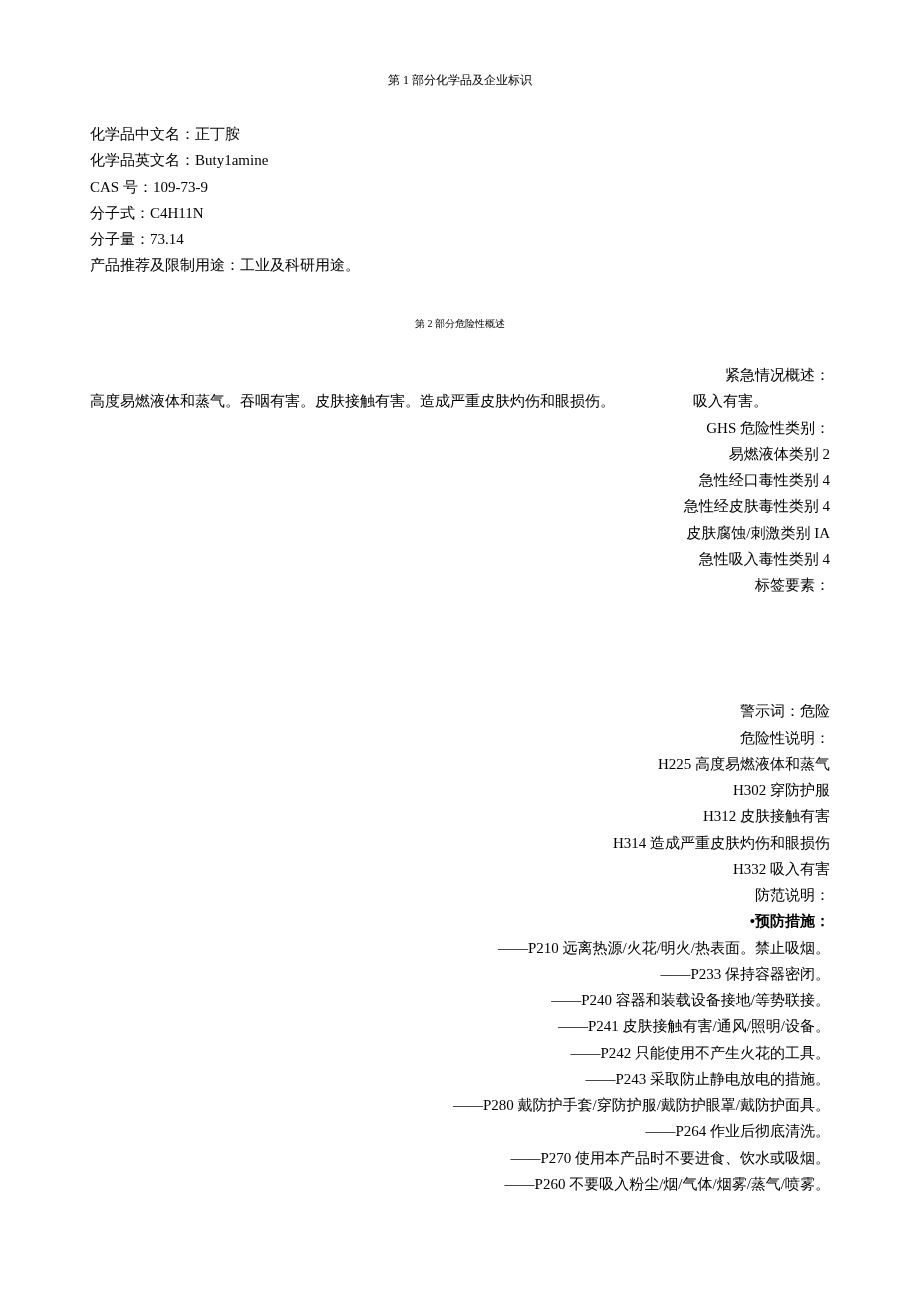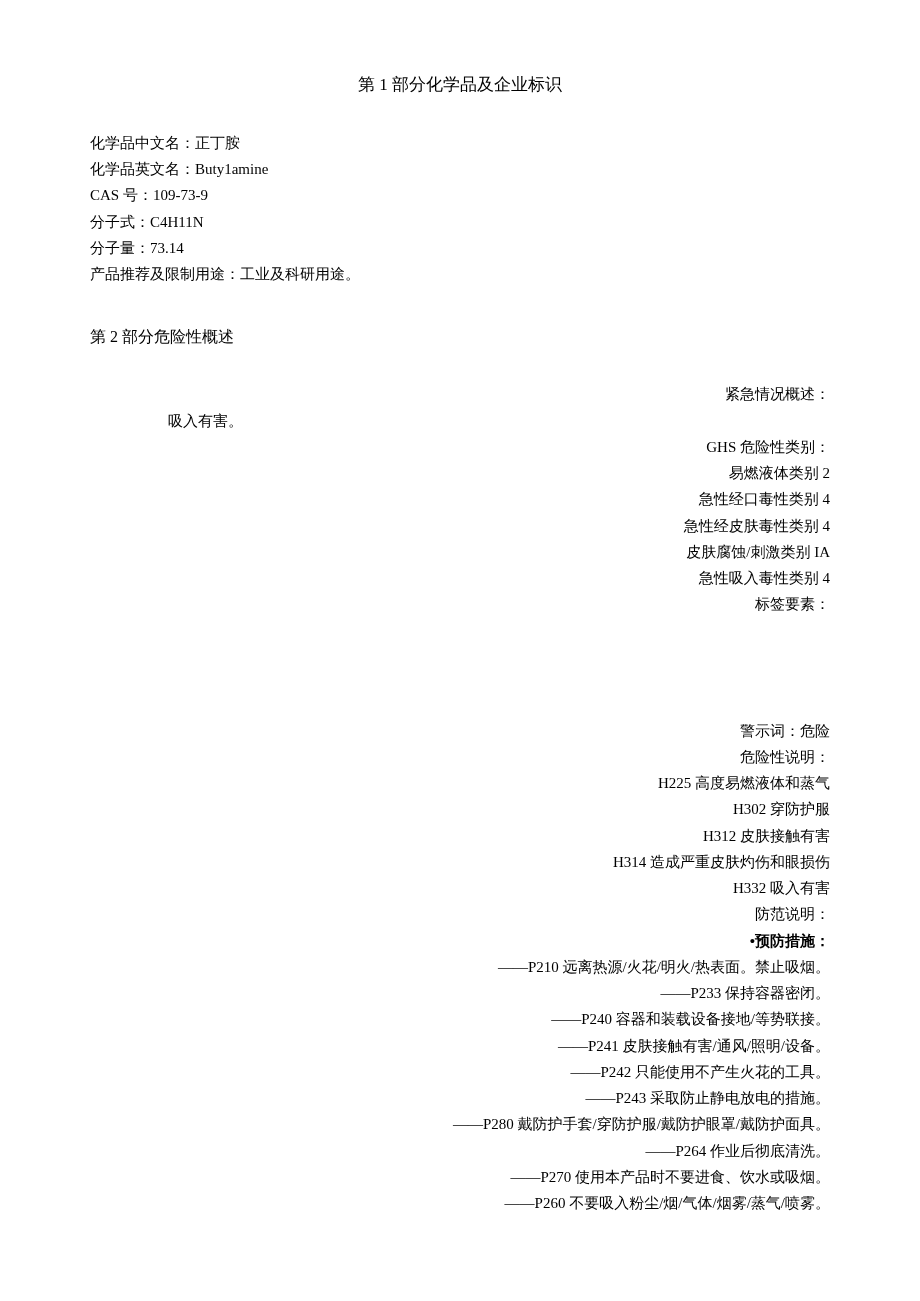--- a/index.html
+++ b/index.html
@@ -9,26 +9,27 @@
       color: #000;
       background: #fff;
       margin: 0;
       padding: 70px 90px;
       width: 920px;
       box-sizing: border-box;
     }
     .section-title {
       text-align: center;
       margin-bottom: 30px;
-      font-size: 17px;
+      font-size: 12px;
     }
     .section-title-2 {
+      text-align: center;
       margin-top: 36px;
       margin-bottom: 30px;
-      font-size: 16px;
+      font-size: 10px;
     }
     .field-line {
       margin: 0;
     }
     .bold {
       font-weight: normal;
     }
     .block {
       margin: 0;
       text-align: right;
@@ -82,20 +83,21 @@
   <span>分子量：</span><span>73.14</span>
 </p>
 <p class="field-line">
   <span>产品推荐及限制用途：</span><span>工业及科研用途。</span>
 </p>
 
 <div class="section-title-2">第 2 部分危险性概述</div>
 
 <p class="block">紧急情况概述：</p>
 <div class="summary-line">
+  <span class="summary-main">高度易燃液体和蒸气。吞咽有害。皮肤接触有害。造成严重皮肤灼伤和眼损伤。</span>
   <span class="summary-extra">吸入有害。</span>
 </div>
 
 <p class="block">
   <span class="bold">GHS</span><span> 危险性类别：</span>
 </p>
 <p class="block">易燃液体类别 2</p>
 <p class="block">急性经口毒性类别 4</p>
 <p class="block">急性经皮肤毒性类别 4</p>
 <p class="block">皮肤腐蚀/刺激类别 IA</p>

